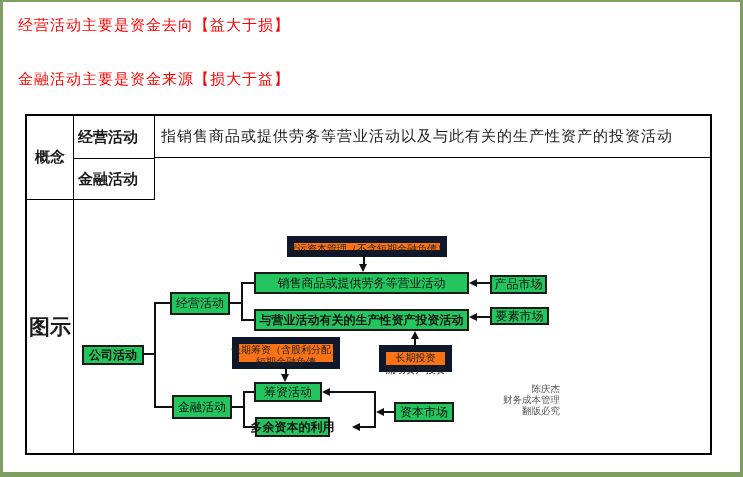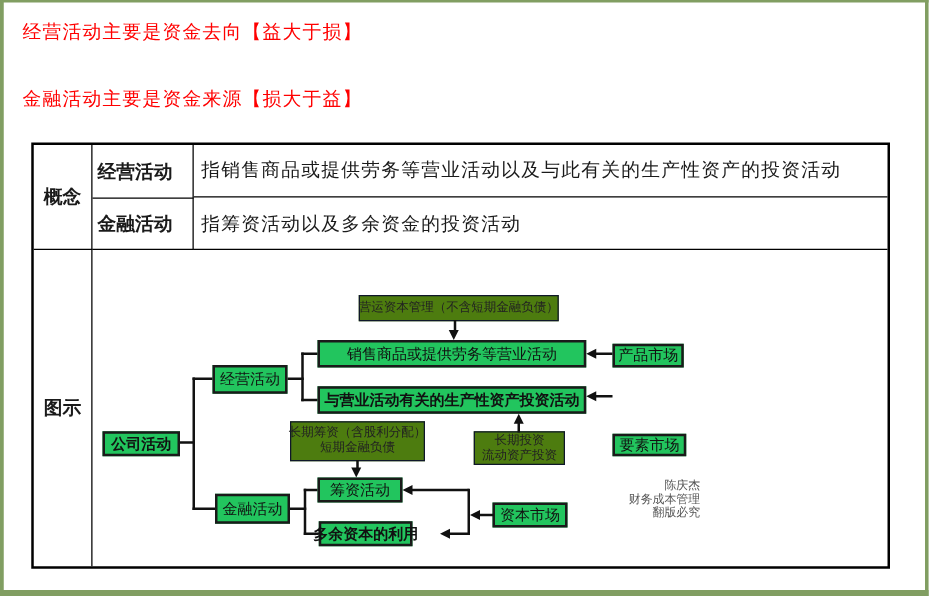--- a/index.html
+++ b/index.html
@@ -14,36 +14,36 @@
   .rl1{top:16px;}
   .rl2{top:70px;}
 
   .tbl{position:absolute;left:25px;top:114px;width:687px;height:341px;border:2px solid #000;box-sizing:border-box;}
   .cell{position:absolute;box-sizing:border-box;display:flex;align-items:center;color:#1a1a1a;}
   .c-concept{left:0;top:0;width:47px;height:84px;border-right:1px solid #000;border-bottom:1px solid #000;justify-content:center;font-weight:bold;font-size:15px;}
   .c-term1{left:47px;top:0;width:81px;height:43px;border-right:1px solid #000;border-bottom:1px solid #000;font-weight:bold;font-size:15px;padding-left:4px;}
   .c-def1{left:128px;top:0;width:555px;height:42px;border-bottom:1px solid #000;font-size:15px;letter-spacing:1px;padding-left:6px;}
   .c-term2{left:47px;top:43px;width:81px;height:41px;border-right:1px solid #000;border-bottom:1px solid #000;font-weight:bold;font-size:15px;padding-left:4px;}
   .c-def2{left:128px;top:43px;width:555px;height:41px;border-bottom:1px solid #000;font-size:15px;letter-spacing:1px;padding-left:6px;}
-  .c-diagram-label{left:0;top:84px;width:47px;height:253px;border-right:1px solid #000;justify-content:center;font-weight:bold;font-size:15px;}
+  .c-diagram-label{left:0;top:84px;width:47px;height:253px;border-right:1px solid #000;justify-content:center;font-weight:bold;font-size:21px;}
   .c-diagram{left:47px;top:84px;width:636px;height:253px;position:absolute;}
 
   .node{position:absolute;box-sizing:border-box;background:#22c55e;border:2px solid #1a1a1a;display:flex;align-items:center;justify-content:center;font-size:12px;color:#111;white-space:nowrap;}
   .node.bold{font-weight:bold;}
-  .gray{position:absolute;box-sizing:border-box;background:#4d7c0f;border:1px solid #0f172a;display:flex;flex-direction:column;align-items:center;justify-content:center;font-size:10px;color:#222;line-height:12px;white-space:nowrap;}
+  .gray{position:absolute;box-sizing:border-box;background:#f97316;border:7px solid #0f172a;display:flex;flex-direction:column;align-items:center;font-size:10px;color:#222;line-height:12px;white-space:nowrap;}
 
   .n-company{left:8px;top:145px;width:62px;height:20px;font-weight:bold;}
   .n-operating{left:96px;top:92px;width:60px;height:23px;}
   .n-financial{left:98px;top:195px;width:60px;height:24px;}
   .n-sales{left:180px;top:72px;width:215px;height:22px;}
   .n-invest{left:180px;top:109px;width:215px;height:22px;}
   .n-raising{left:180px;top:182px;width:68px;height:20px;}
   .n-surplus{left:181px;top:217px;width:75px;height:20px;}
   .n-product{left:416px;top:75px;width:57px;height:19px;}
-  .n-factor{left:416px;top:107px;width:59px;height:18px;margin-top:40px;}
+  .n-factor{left:416px;top:107px;width:59px;height:18px;}
   .n-capital{left:320px;top:202px;width:60px;height:20px;}
   .g-working{left:213px;top:36px;width:160px;height:21px;}
   .g-ltfin{left:158px;top:137px;width:108px;height:32px;}
   .g-ltinv{left:305px;top:145px;width:73px;height:27px;}
 
   .hline{position:absolute;height:2px;background:#111;}
   .vline{position:absolute;width:2px;background:#111;}
   .ah{position:absolute;width:0;height:0;}
   .ah-left{border-top:4px solid transparent;border-bottom:4px solid transparent;border-right:8px solid #111;}
   .ah-down{border-left:4px solid transparent;border-right:4px solid transparent;border-top:8px solid #111;}
@@ -62,21 +62,20 @@
   <div class="edge edge-bottom"></div>
 
   <div class="red-line rl1">经营活动主要是资金去向【益大于损】</div>
   <div class="red-line rl2">金融活动主要是资金来源【损大于益】</div>
 
   <div class="tbl">
     <div class="cell c-concept">概念</div>
     <div class="cell c-term1">经营活动</div>
     <div class="cell c-def1">指销售商品或提供劳务等营业活动以及与此有关的生产性资产的投资活动</div>
     <div class="cell c-term2">金融活动</div>
-    <div class="cell c-def2">指筹资活动以及多余资金的投资活动</div>
     <div class="cell c-diagram-label">图示</div>
 
     <div class="c-diagram">
 
       <div class="node n-company">公司活动</div>
       <div class="node n-operating">经营活动</div>
       <div class="node n-financial">金融活动</div>
       <div class="node n-sales">销售商品或提供劳务等营业活动</div>
       <div class="node bold n-invest">与营业活动有关的生产性资产投资活动</div>
       <div class="node n-raising">筹资活动</div>

